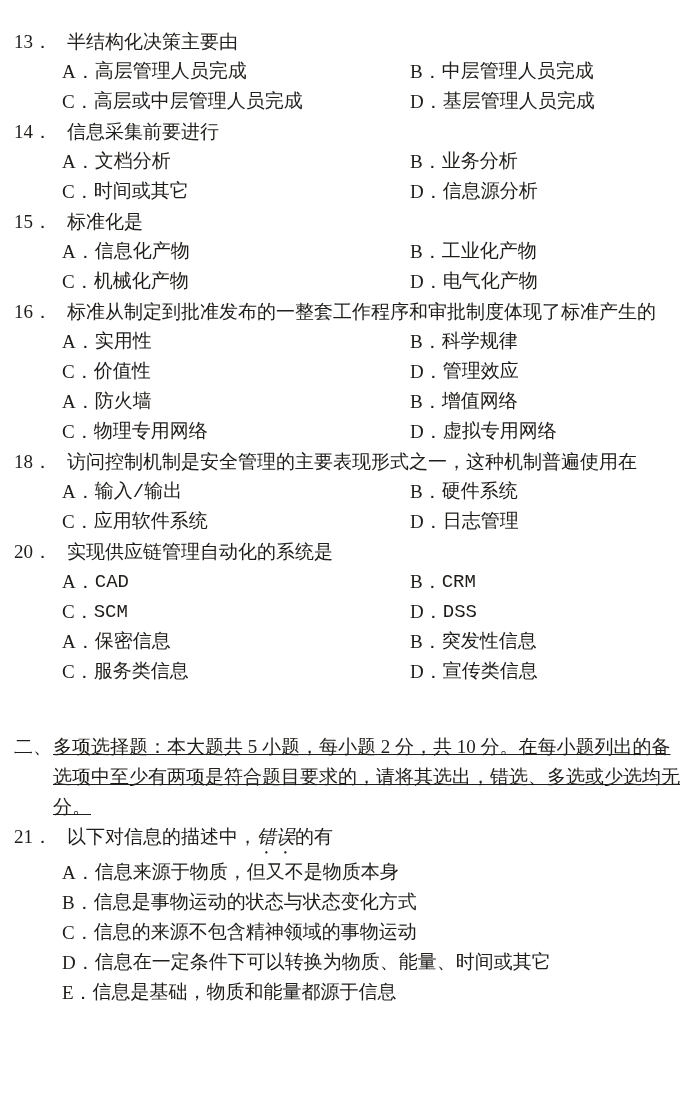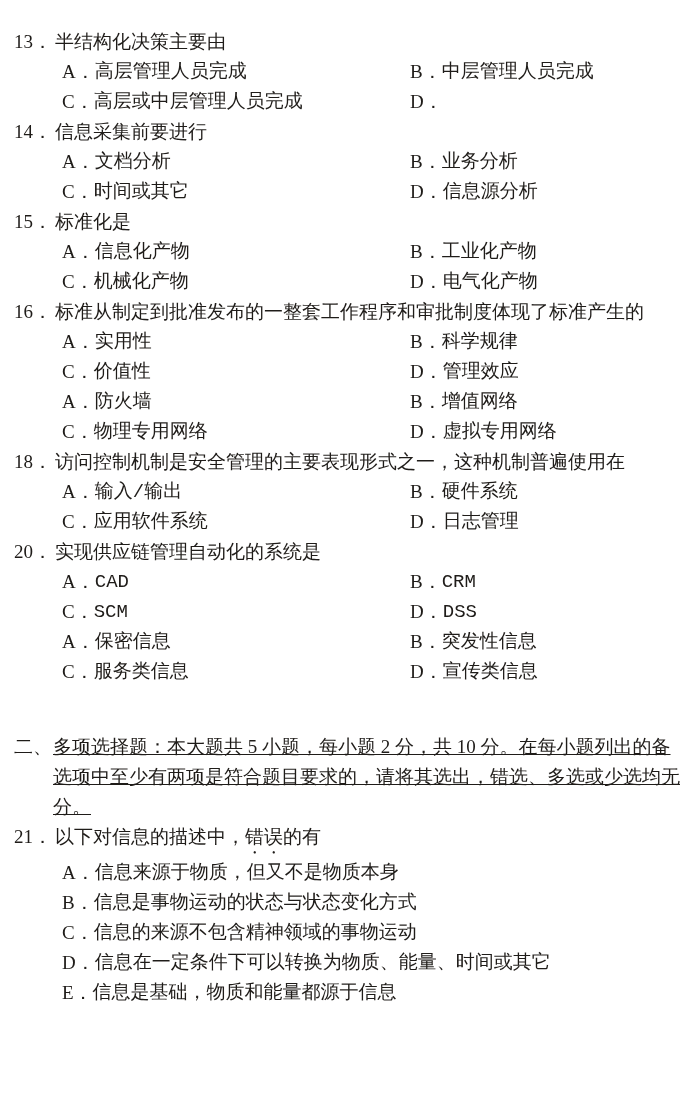--- a/index.html
+++ b/index.html
@@ -18,20 +18,21 @@
   .page {
     box-sizing: border-box;
     width: 695px;
     height: 1110px;
     padding: 27px 12px 0 14px;
   }
   
   .stem-row {
     display: flex;
     line-height: 30px;
+    gap: 12px;
   }
   .q-num {
     flex: 0 0 41px;
   }
   .q-stem {
     flex: 1;
   }
   
   .opts-grid {
     margin-left: 48px;
@@ -70,20 +71,21 @@
   }
   .opts-single .opt {
     display: flex;
   }
   
   .emph {
     -webkit-text-emphasis: filled dot;
     -webkit-text-emphasis-position: under right;
     text-emphasis: filled dot;
     text-emphasis-position: under right;
+    font-style: italic;
   }
 </style>
 </head>
 <body>
 
 <div class="page">
 
   <div id="single-choice-list">
       <div class="question">
         <div class="stem-row">
@@ -98,20 +100,21 @@
           <div class="opt">
             <span class="opt-label">B．</span>
             <span class="opt-text">中层管理人员完成</span>
           </div>
           <div class="opt">
             <span class="opt-label">C．</span>
             <span class="opt-text">高层或中层管理人员完成</span>
           </div>
           <div class="opt">
             <span class="opt-label">D．</span>
+            <span class="opt-text">基层管理人员完成</span>
           </div>
         </div>
       </div>
       <div class="question">
         <div class="stem-row">
           <span class="q-num">14．</span>
           <span class="q-stem">信息采集前要进行</span>
         </div>
         <div class="opts-grid">
           <div class="opt">

